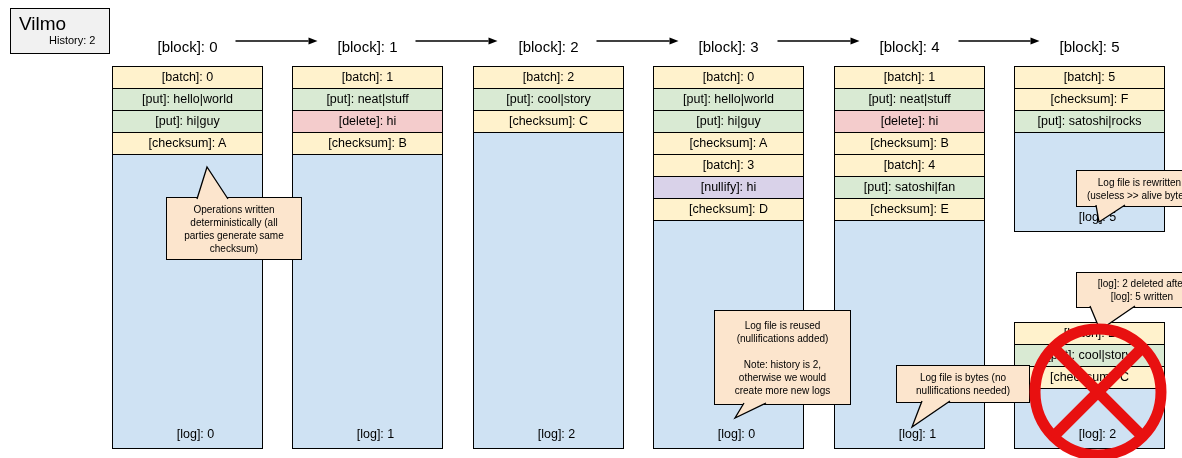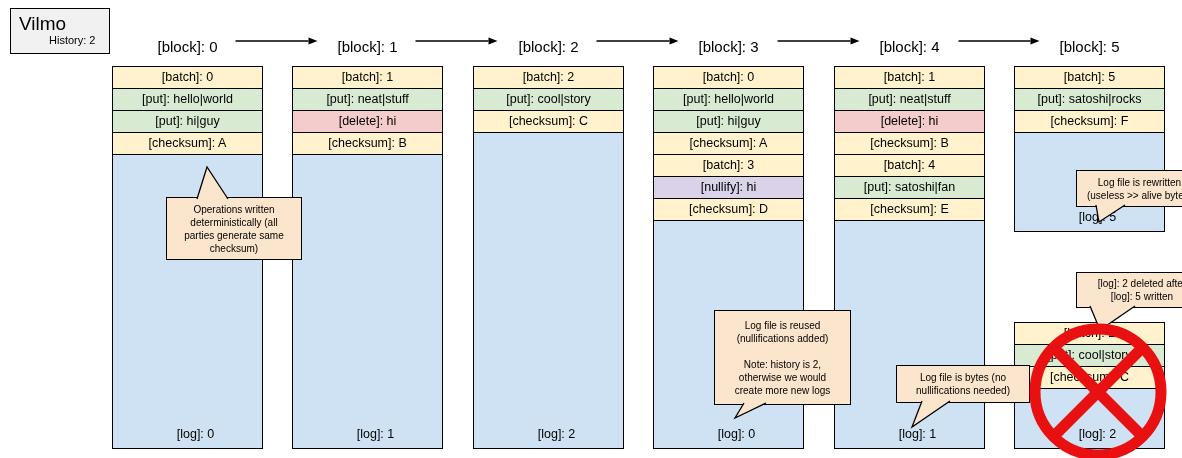--- a/index.html
+++ b/index.html
@@ -129,22 +129,22 @@
           <div class="log-area">
         <div class="log-label">[log]: 1</div>
       </div>
     </div>
   </div>
 
   <div>
     <div class="block-header" style="left: 1014px;">[block]: 5</div>
     <div class="block" style="left: 1014px; width: 151px; height: 166px;">
       <div class="op yellow">[batch]: 5</div>
+          <div class="op yellow">[checksum]: F</div>
           <div class="op green">[put]: satoshi|rocks</div>
-          <div class="op yellow">[checksum]: F</div>
           <div class="log-area">
         <div class="log-label">[log]: 5</div>
       </div>
     </div>
   </div>
 
   <div>
 
     <div class="block" style="left: 1014px; width: 151px; top: 322px; height: 127px;">
       <div class="op yellow">[batch]: 2</div>

